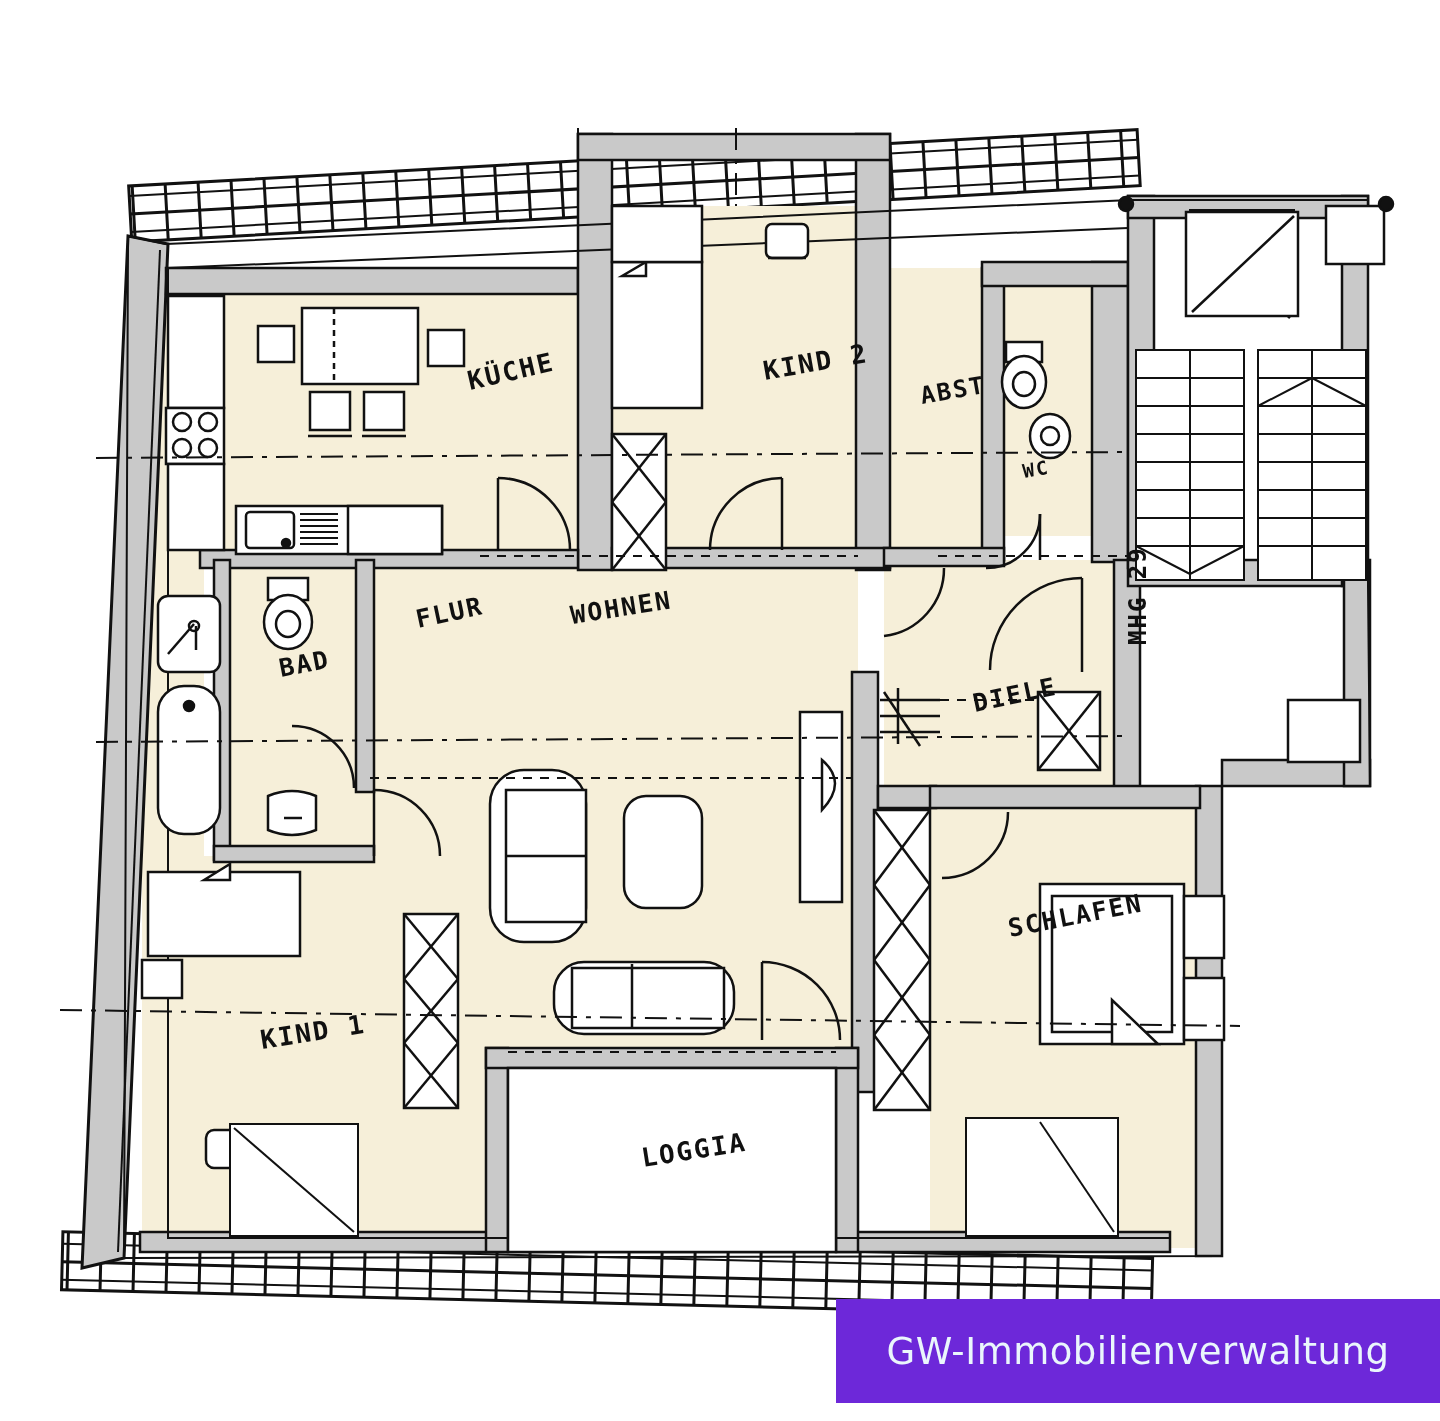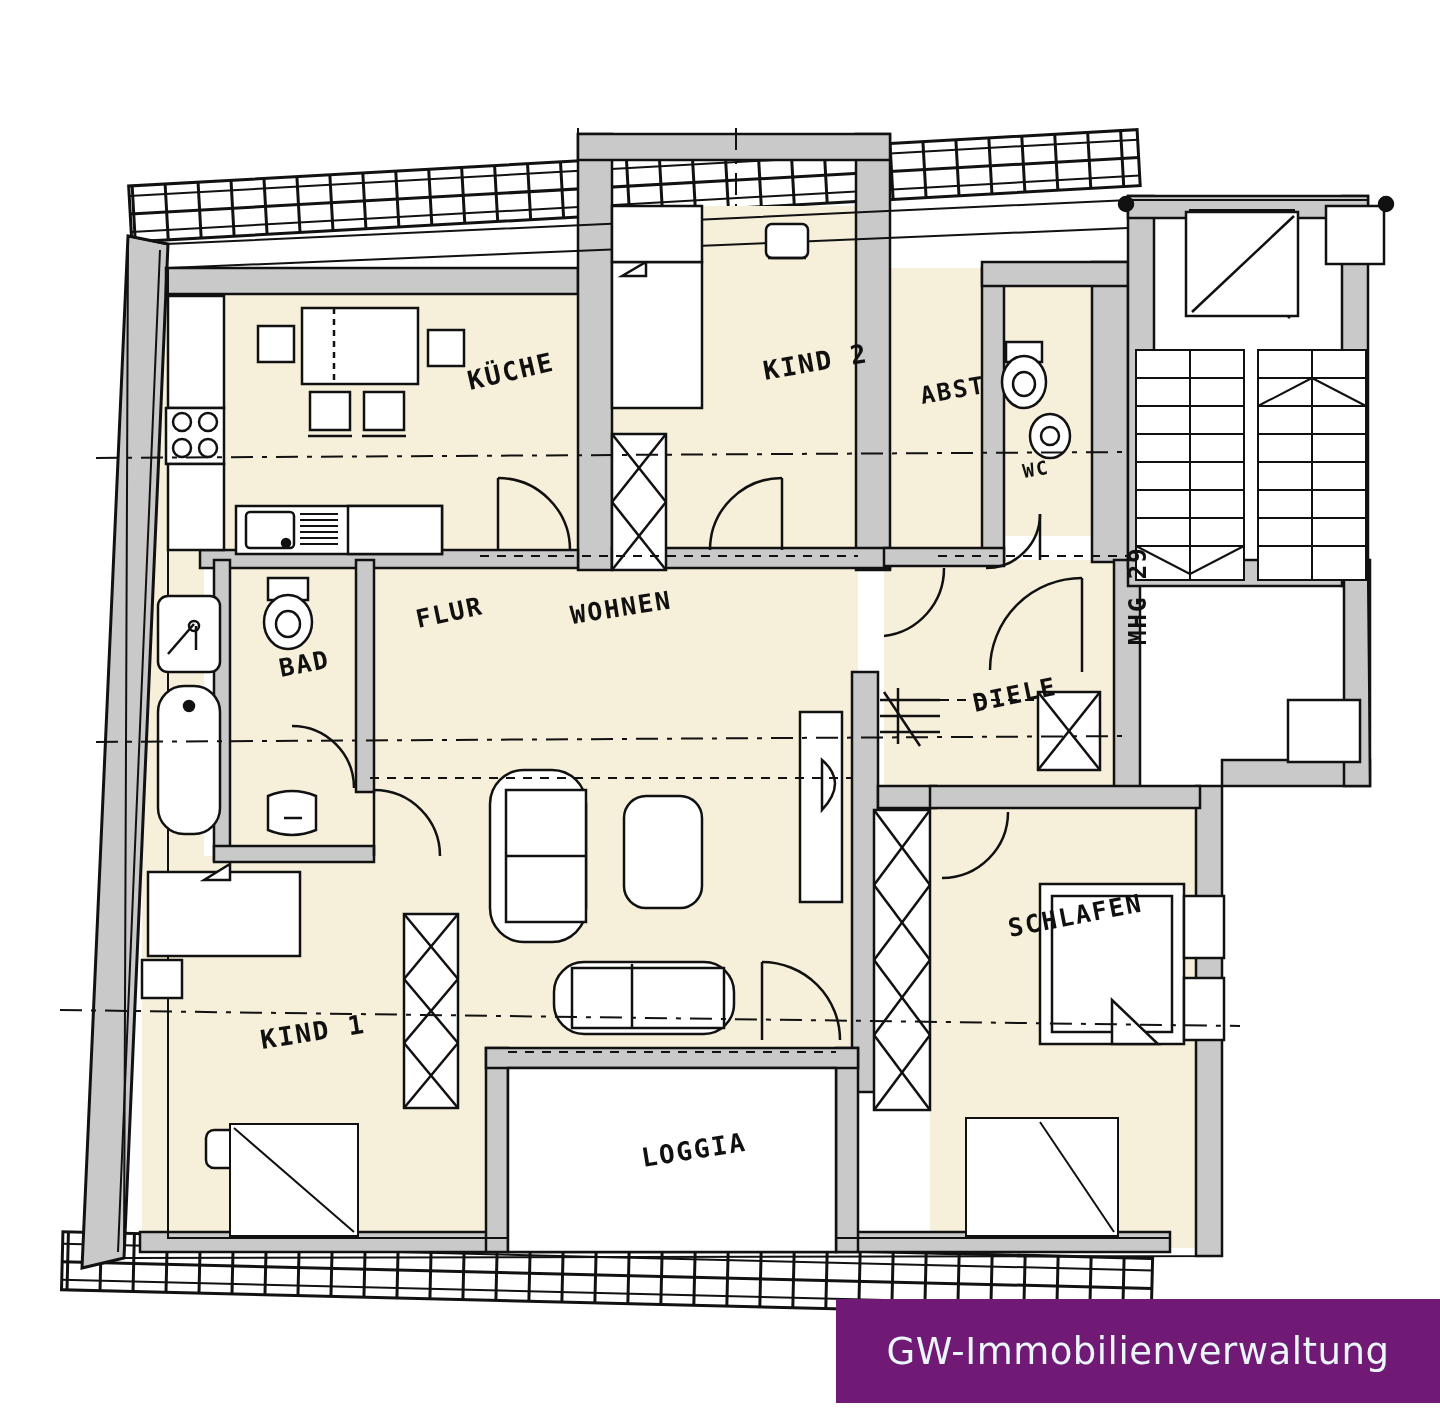--- a/index.html
+++ b/index.html
@@ -13,21 +13,21 @@
     font-family:"DejaVu Sans Mono","Liberation Mono",monospace;
     font-weight:700;
     fill:#101010;
     letter-spacing:2px;
   }
 
   #watermark{
     position:absolute;
     left:836px; top:1299px;
     width:604px; height:104px;
-    background:#701a75;
+    background:#6d28d9;
     display:flex; align-items:center; justify-content:center;
   }
   #watermark .wm-text{
     font-family:"DejaVu Sans","Liberation Sans",sans-serif;
     font-size:37px;
     color:#eaf6fc;
     letter-spacing:0.5px;
     white-space:nowrap;
   }
 </style>

